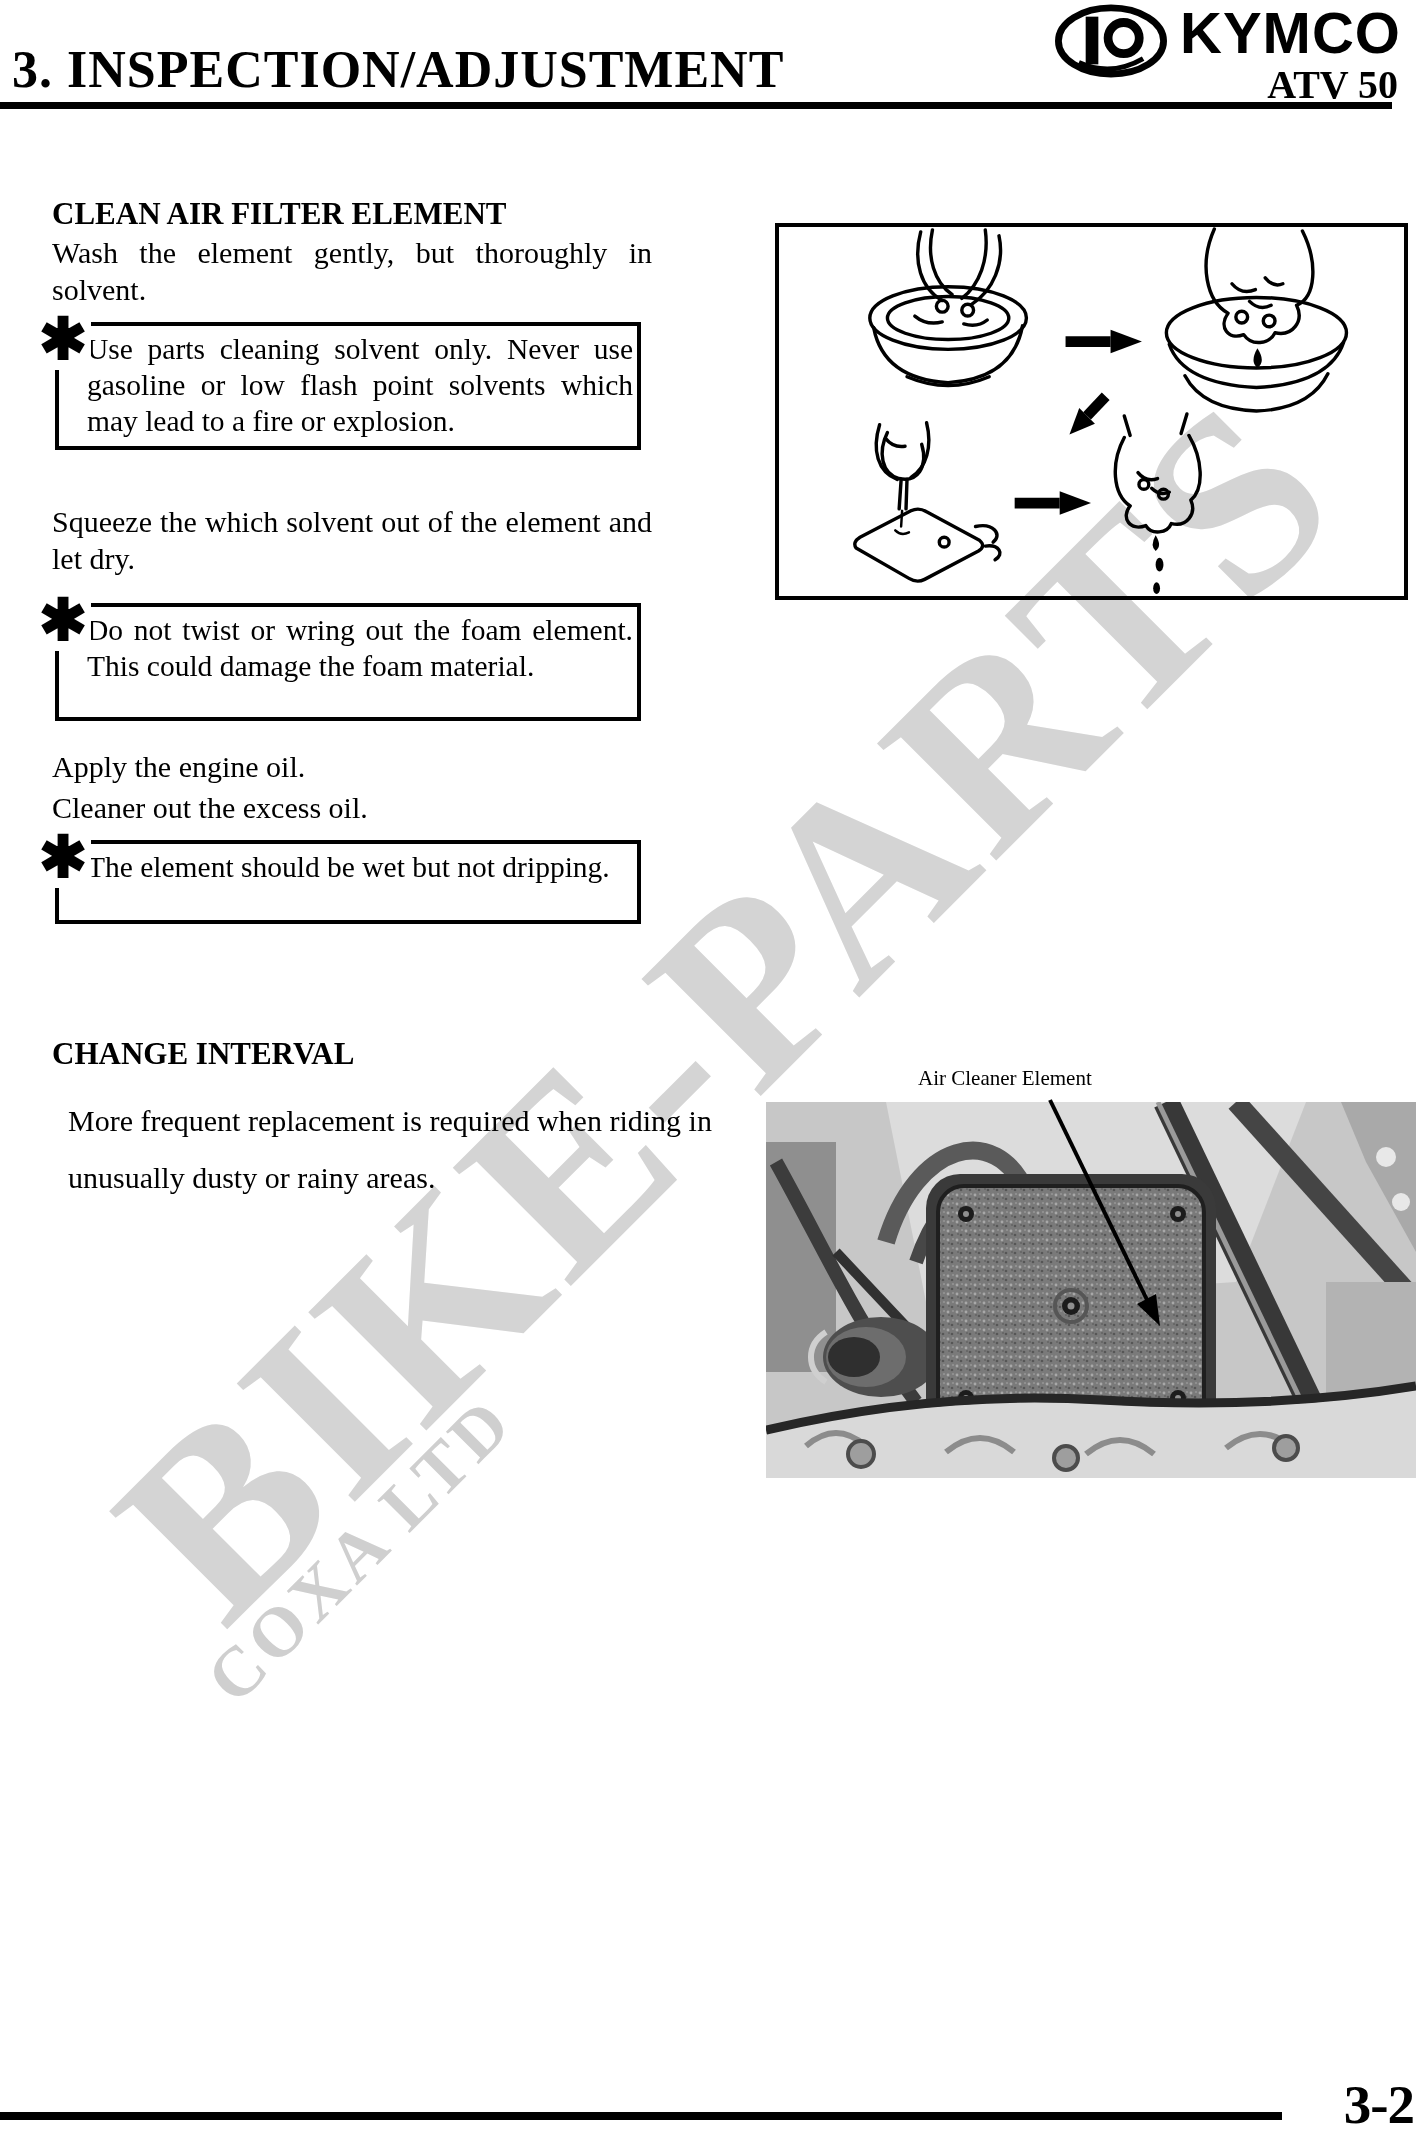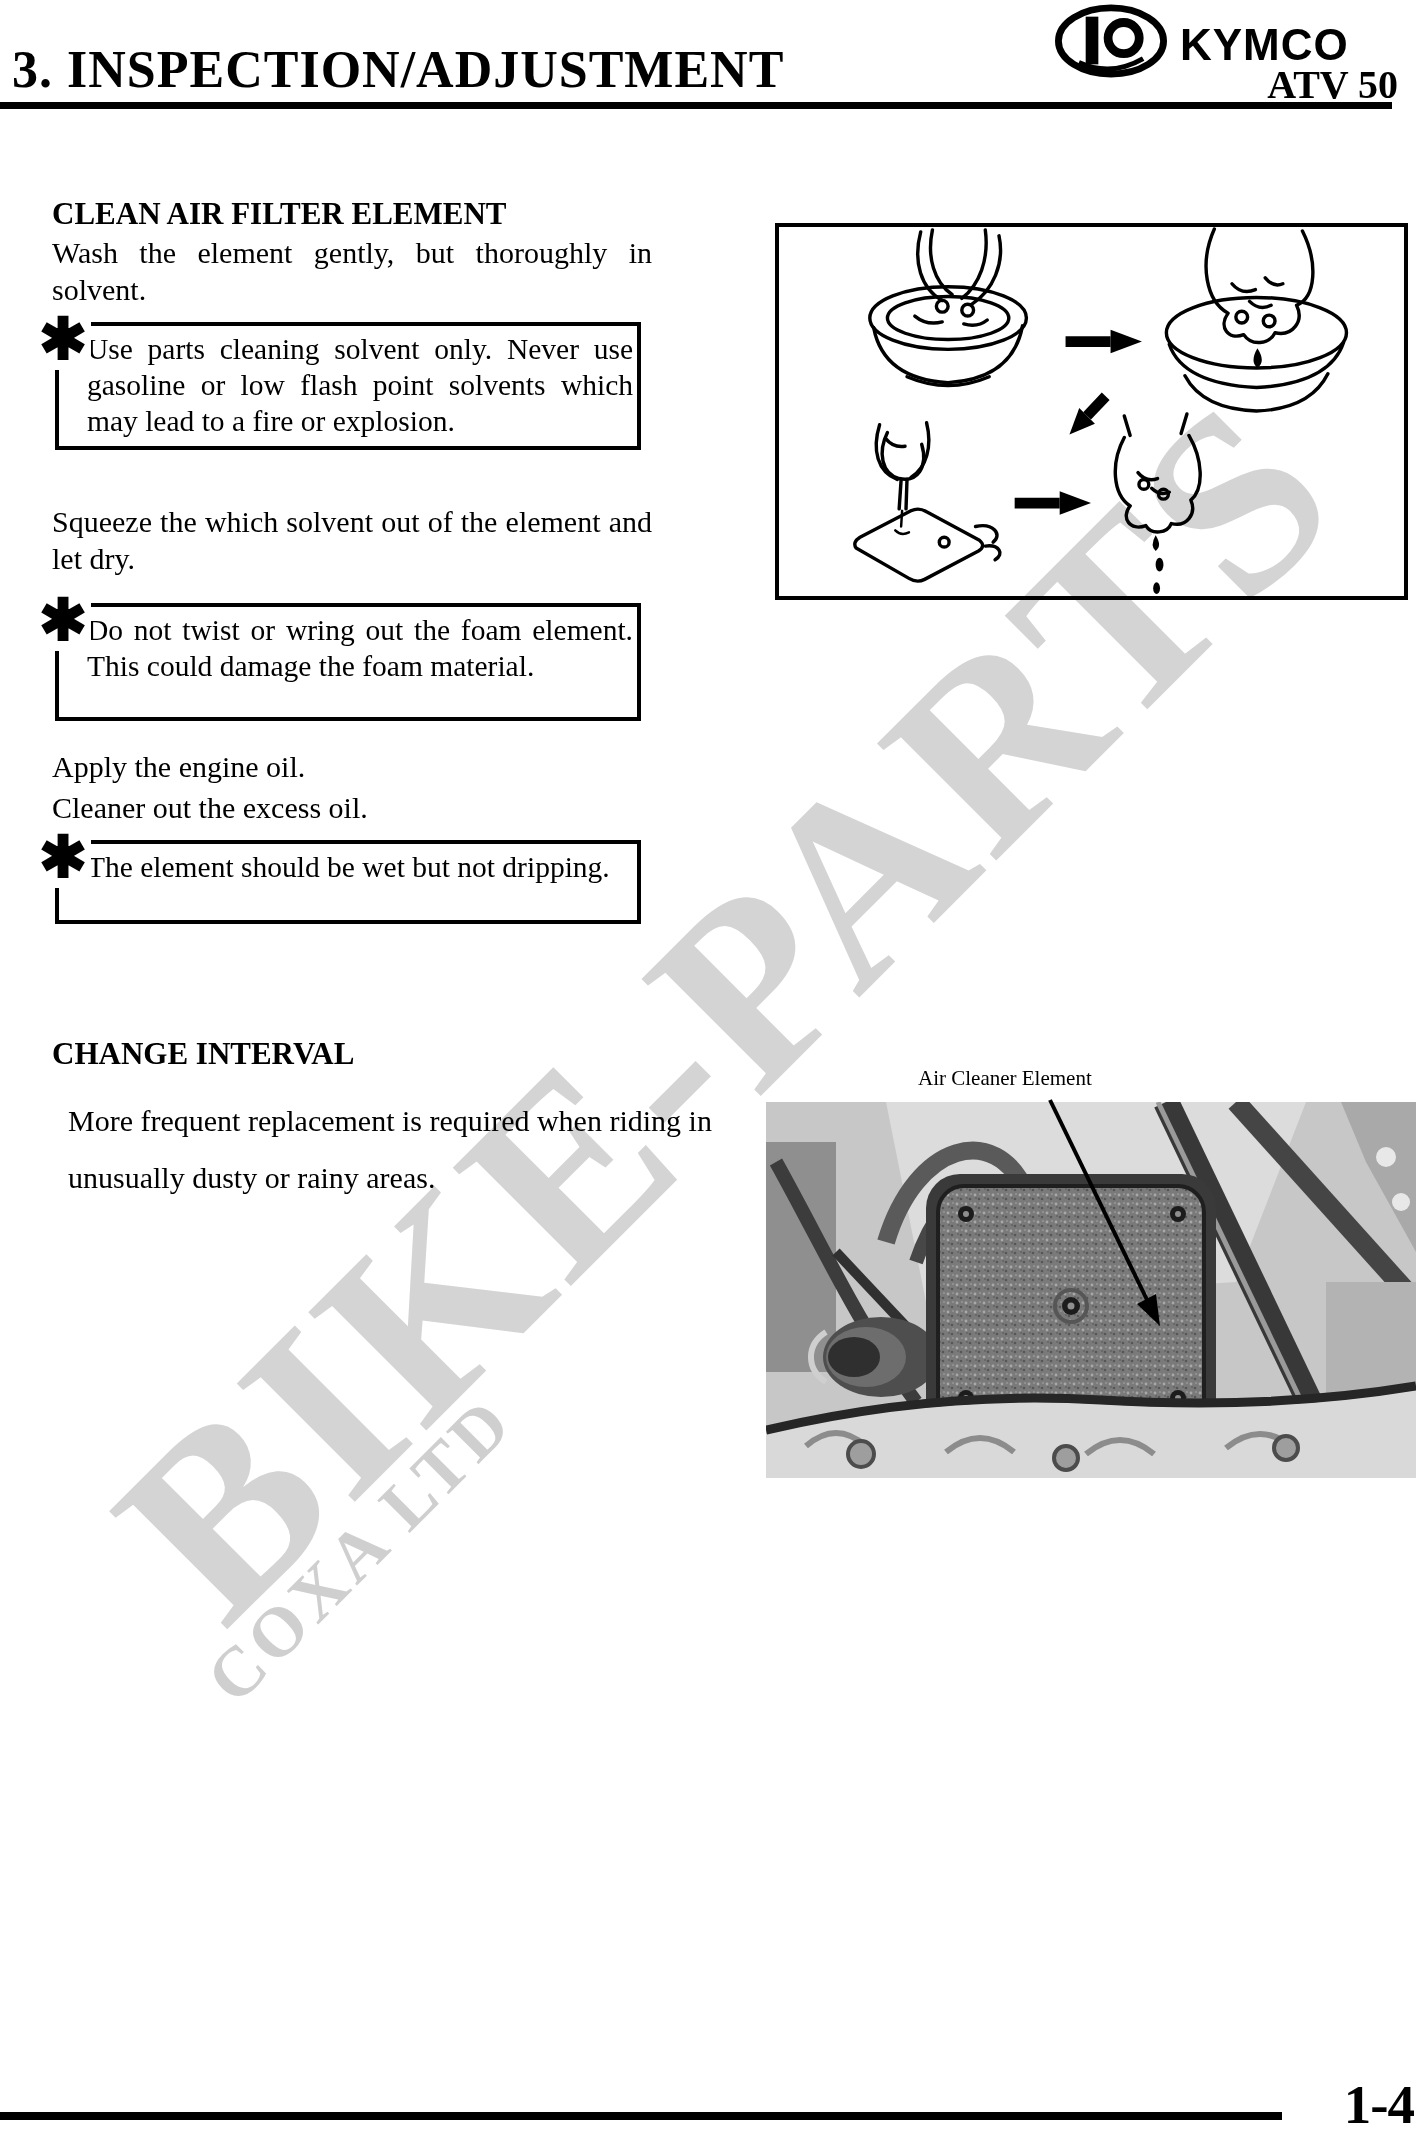--- a/index.html
+++ b/index.html
@@ -7,22 +7,22 @@
         font-family:"Liberation Serif",serif;color:#000;}
   
   .wm{position:absolute;z-index:0;font-weight:bold;color:#d4d4d4;white-space:nowrap;
       transform:rotate(-45deg);user-select:none;}
   .wm-main{left:-65px;top:880px;width:1560px;text-align:center;font-size:255px;letter-spacing:6px;line-height:280px;}
   .wm-sub{left:55px;top:1505px;width:610px;text-align:center;font-size:70px;letter-spacing:5px;line-height:90px;color:#cfcfcf;}
   
   .title{position:absolute;left:12px;top:42px;font-size:52px;font-weight:bold;letter-spacing:1px;line-height:56px;z-index:2;}
   .header-rule{position:absolute;left:0;top:102px;width:1392px;height:7px;background:#000;z-index:2;}
   .logo-svg{position:absolute;left:1052px;top:4px;width:118px;height:74px;z-index:2;}
-  .brand{position:absolute;left:1180px;top:16px;font-family:"Liberation Sans",sans-serif;
-         font-weight:bold;font-size:44px;letter-spacing:1px;line-height:58px;z-index:2;}
+  .brand{position:absolute;left:1180px;top:4px;font-family:"Liberation Sans",sans-serif;
+         font-weight:bold;font-size:58px;letter-spacing:1px;line-height:58px;z-index:2;}
   .model{position:absolute;left:1238px;top:64px;width:160px;text-align:right;
          font-size:40px;font-weight:bold;line-height:42px;z-index:2;}
   
   .h2{position:absolute;font-size:31px;font-weight:bold;line-height:36px;z-index:2;}
   .para{position:absolute;font-size:30px;line-height:37px;text-align:justify;z-index:2;}
   .notebox{position:absolute;border:4px solid #000;box-sizing:border-box;z-index:2;background:transparent;}
   .notebox .note-text{display:block;padding:5px 4px 7px 28px;font-size:29.5px;line-height:36px;text-align:justify;}
   .note-asterisk{position:absolute;left:-24px;top:-18px;width:56px;height:62px;background:#fff;
                  font-size:58px;line-height:64px;text-align:center;font-weight:bold;}
   
@@ -218,15 +218,15 @@
       <path d="M 180 350 q 34 -28 68 0" stroke="#8c8c8c" stroke-width="6" fill="none"></path>
       <path d="M 320 352 q 34 -28 68 0" stroke="#8c8c8c" stroke-width="6" fill="none"></path>
       <path d="M 460 346 q 34 -28 68 0" stroke="#8c8c8c" stroke-width="6" fill="none"></path>
       <circle cx="95" cy="352" r="13" fill="#9e9e9e" stroke="#4c4c4c" stroke-width="4"></circle>
       <circle cx="300" cy="356" r="12" fill="#9e9e9e" stroke="#4c4c4c" stroke-width="4"></circle>
       <circle cx="520" cy="346" r="12" fill="#9e9e9e" stroke="#4c4c4c" stroke-width="4"></circle>
     </svg>
   </div>
 
   <div class="footer-rule"></div>
-  <div class="page-num">1-4</div>
+  <div class="page-num">3-2</div>
 
 </div>
 
 </body></html>

